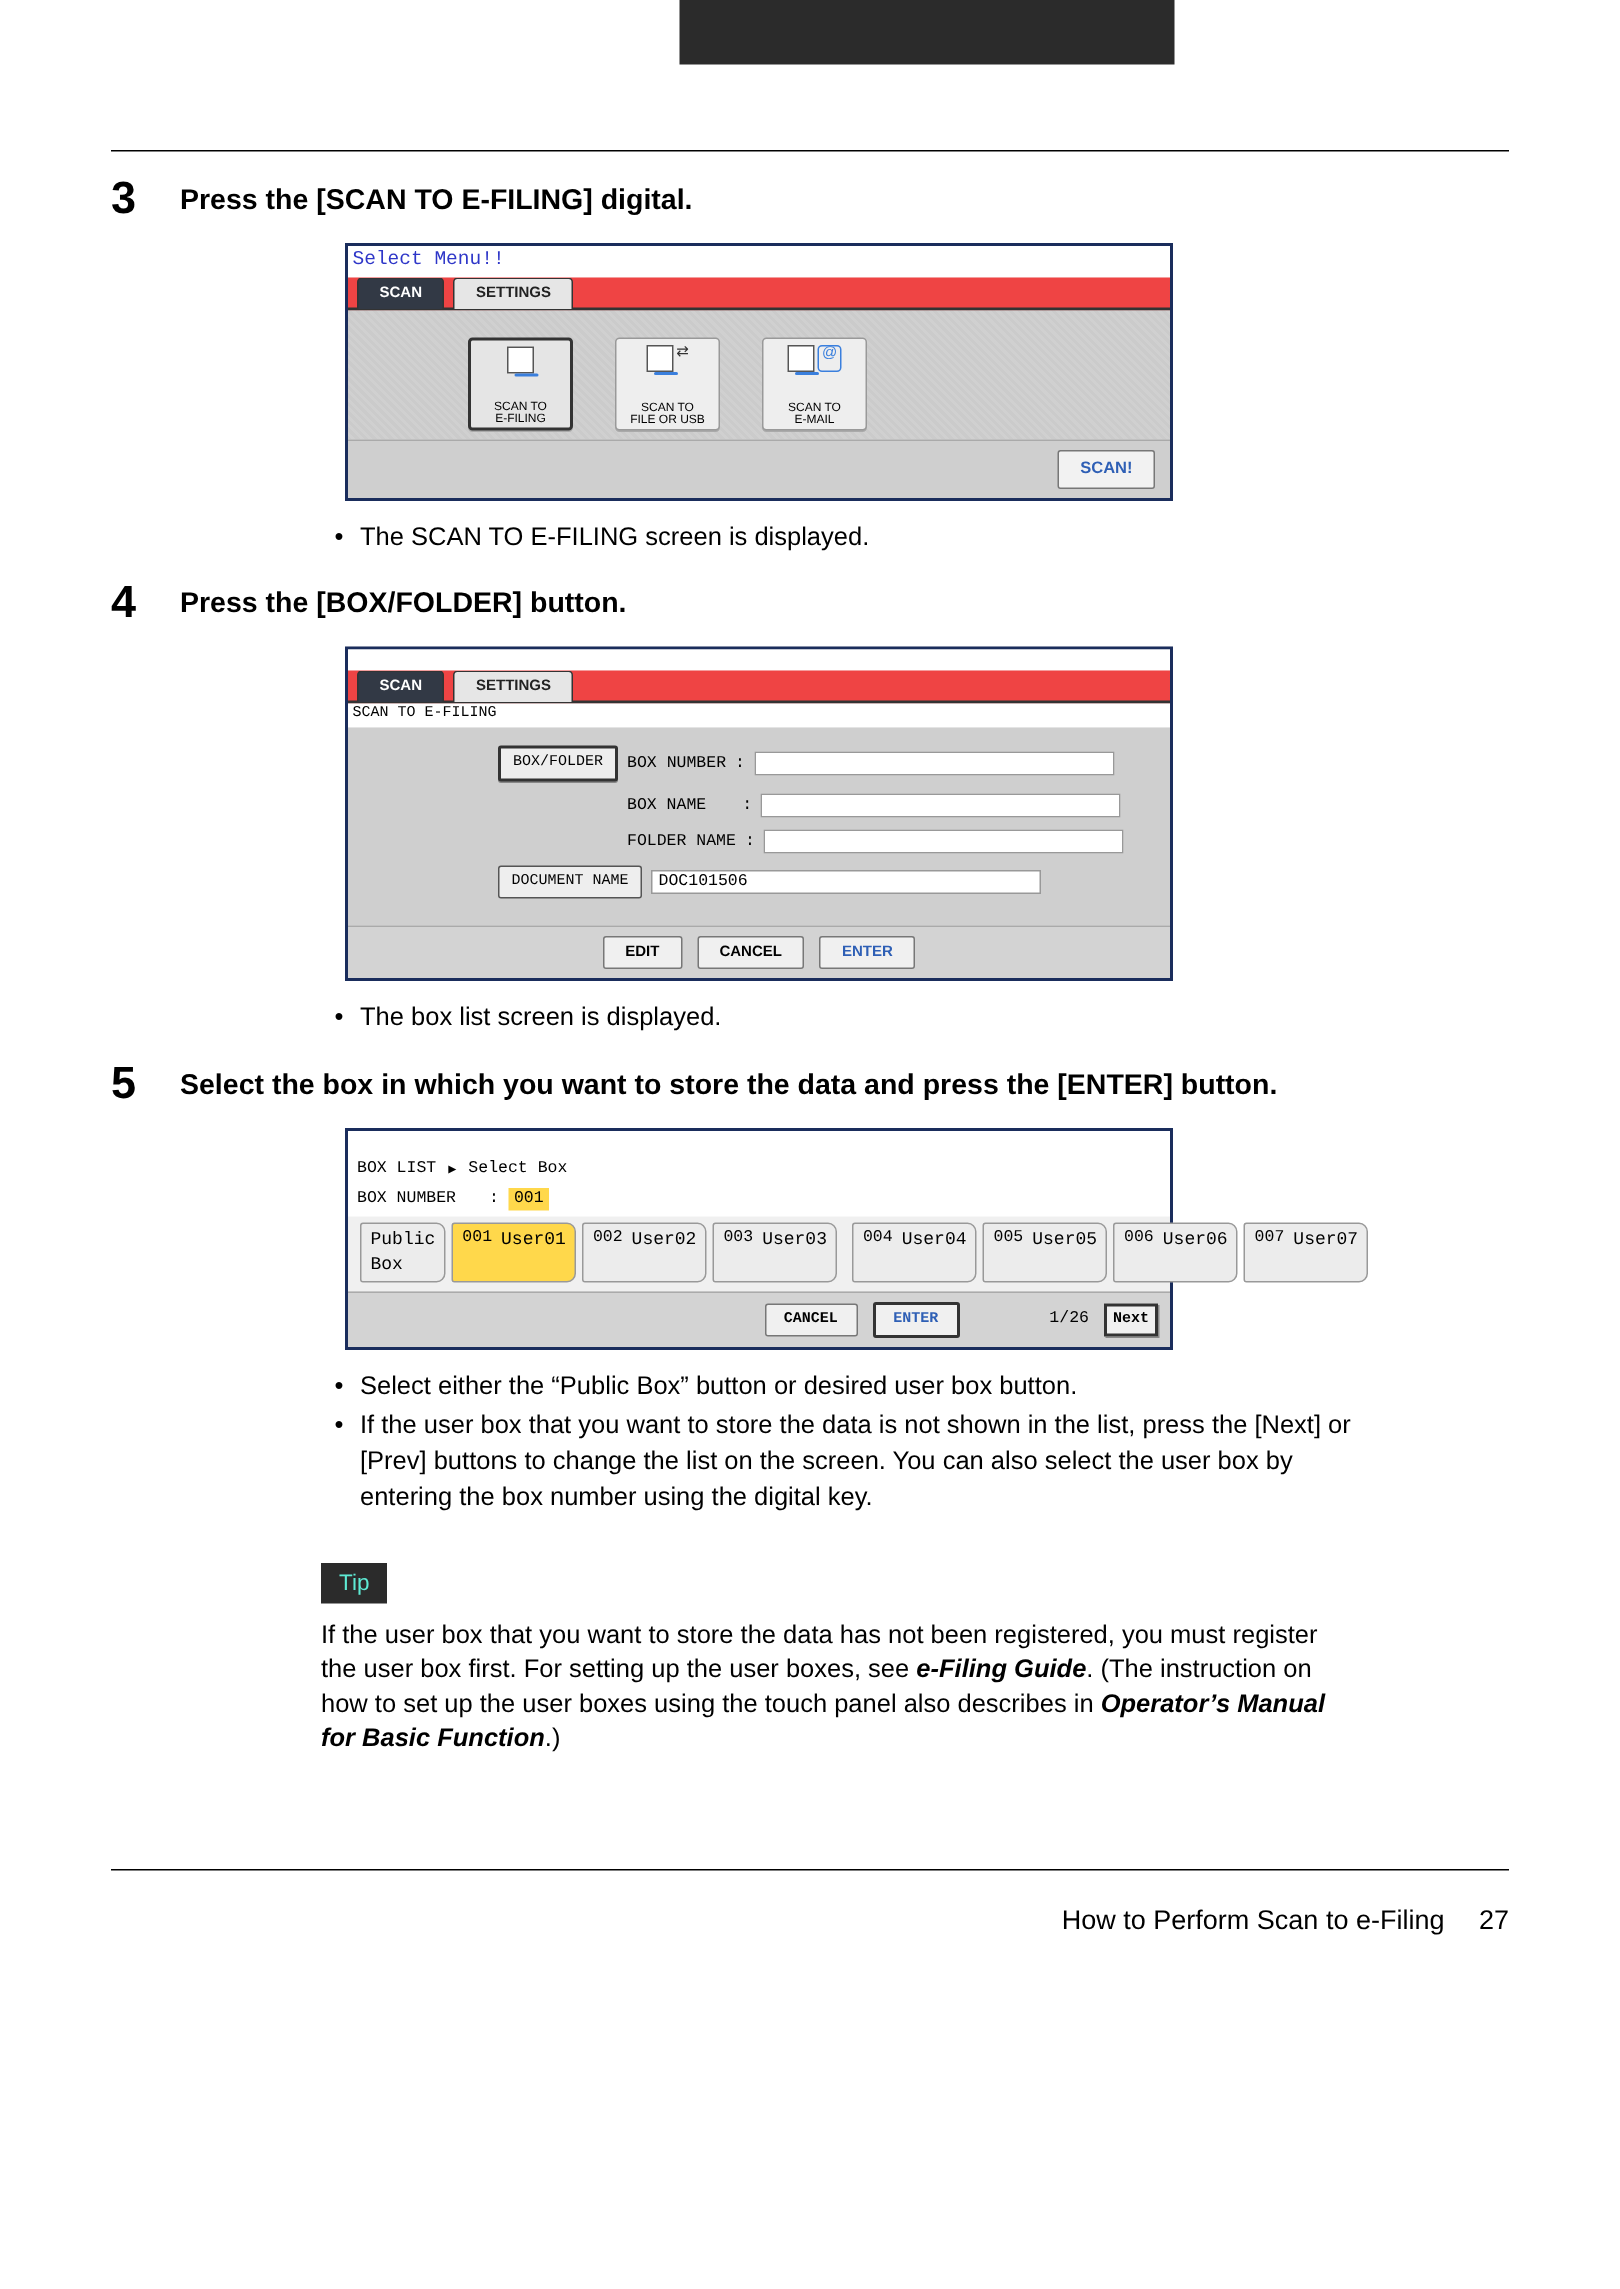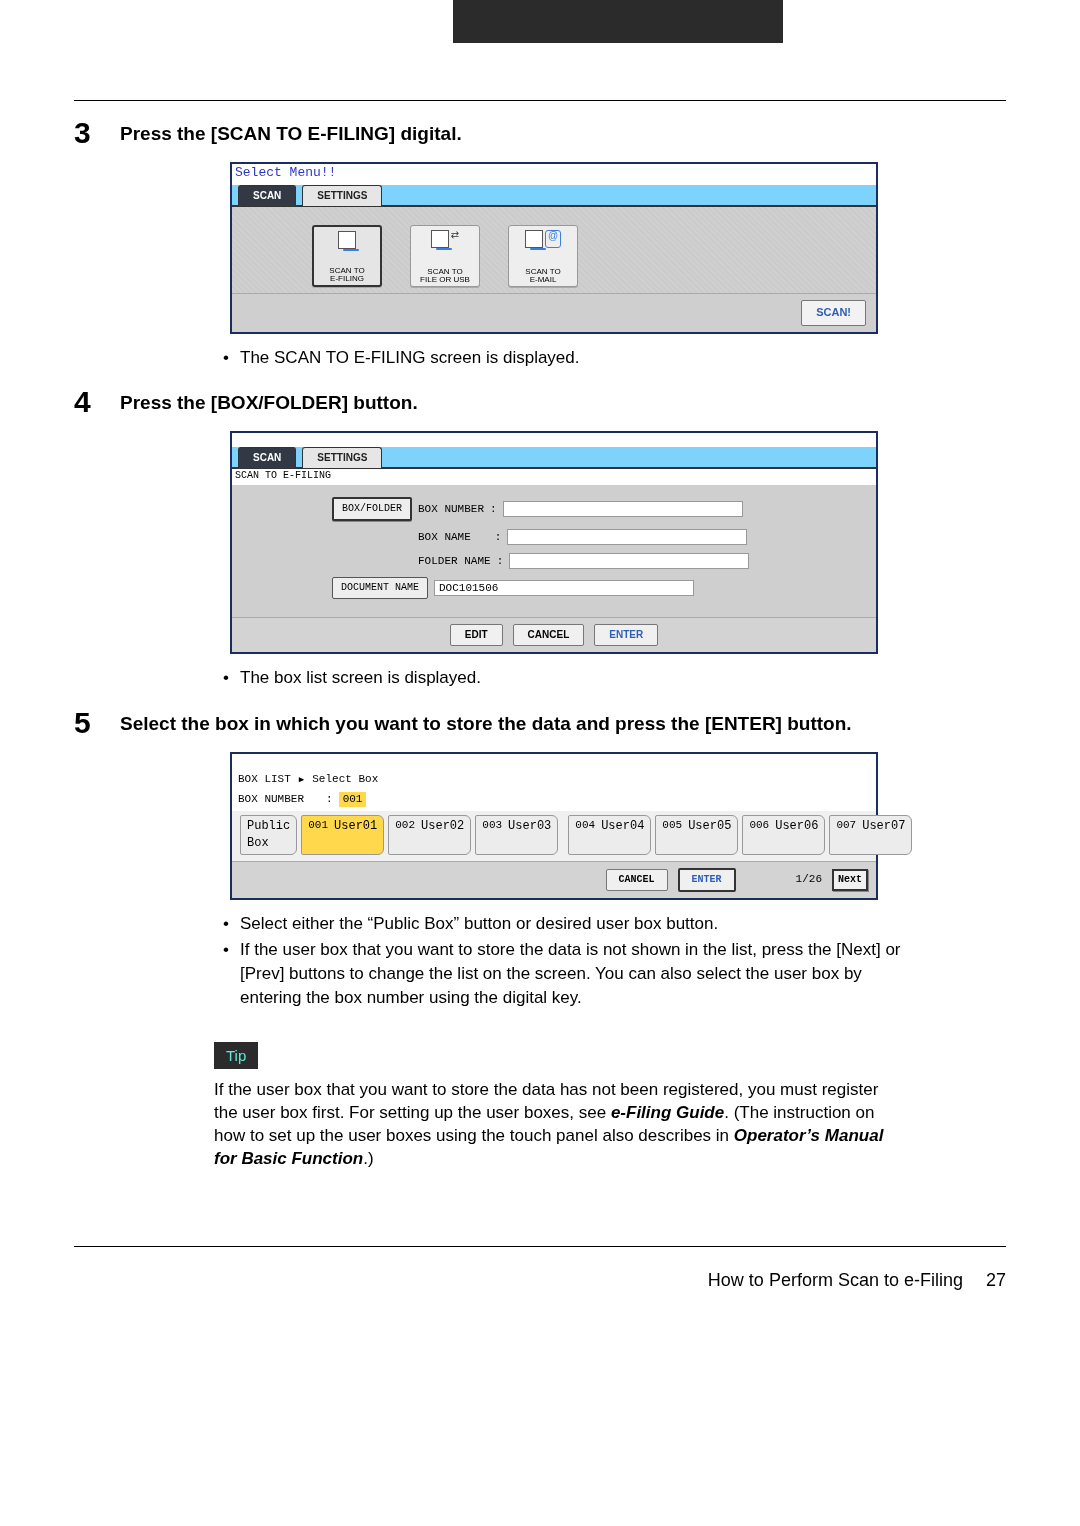--- a/index.html
+++ b/index.html
@@ -85,32 +85,32 @@
     top: 1268px;
     width: 932px;
     text-align: right;
     font-size: 18px;
   }
   .footer .page-no { margin-left: 18px; }
 
   
   .screen {
     margin-left: 156px;
-    width: 648px;
+    width: 552px;
     border: 2px solid #1a2d5c;
     background: #f0f0f0;
     margin-top: 14px;
     margin-bottom: 6px;
     font-size: 11px;
   }
   .screen .top-pad { height: 14px; background: #fff; border-bottom: 0; }
 
   
   .s1-title { color: #2e36c8; background:#fff; padding: 0 3px 3px 3px; font-size: 13px; font-family: "Courier New", monospace; }
-  .tabbar { display: flex; align-items: flex-start; height: 22px; background: #7dd3fc; border-bottom: 2px solid #333; }
+  .tabbar { display: flex; align-items: flex-start; height: 22px; background: #ef4444; border-bottom: 2px solid #333; }
   .tab {
     border: 1px solid #333;
     border-bottom: none;
     border-radius: 3px 3px 0 0;
     padding: 3px 14px;
     font-weight: 700;
     font-size: 10px;
     margin-left: 6px;
     text-align: center;
   }

